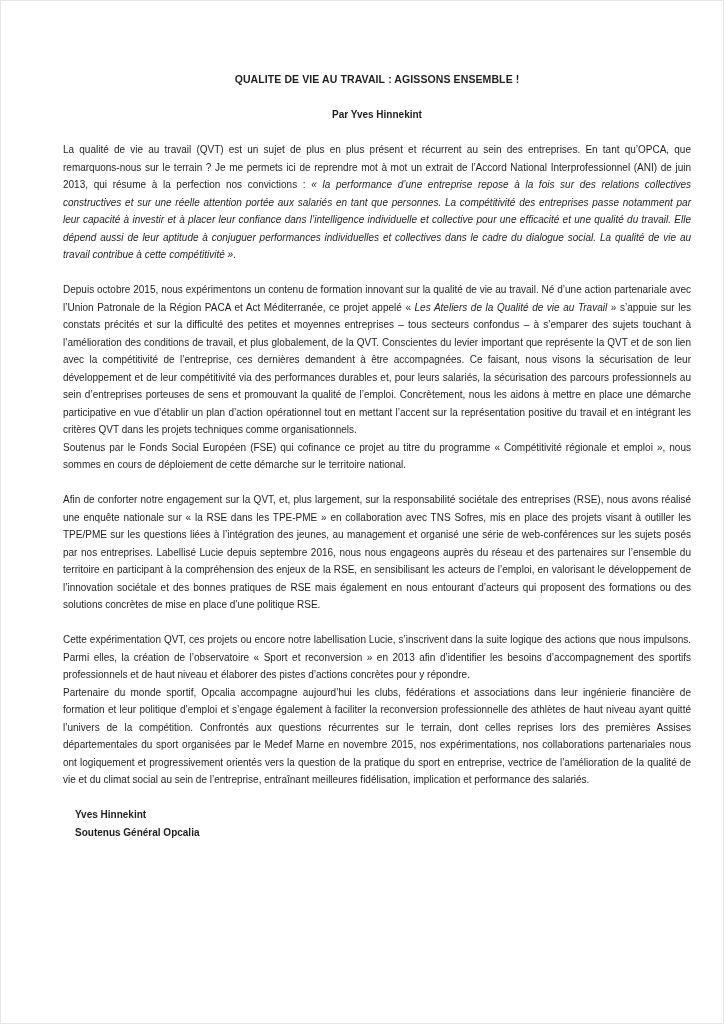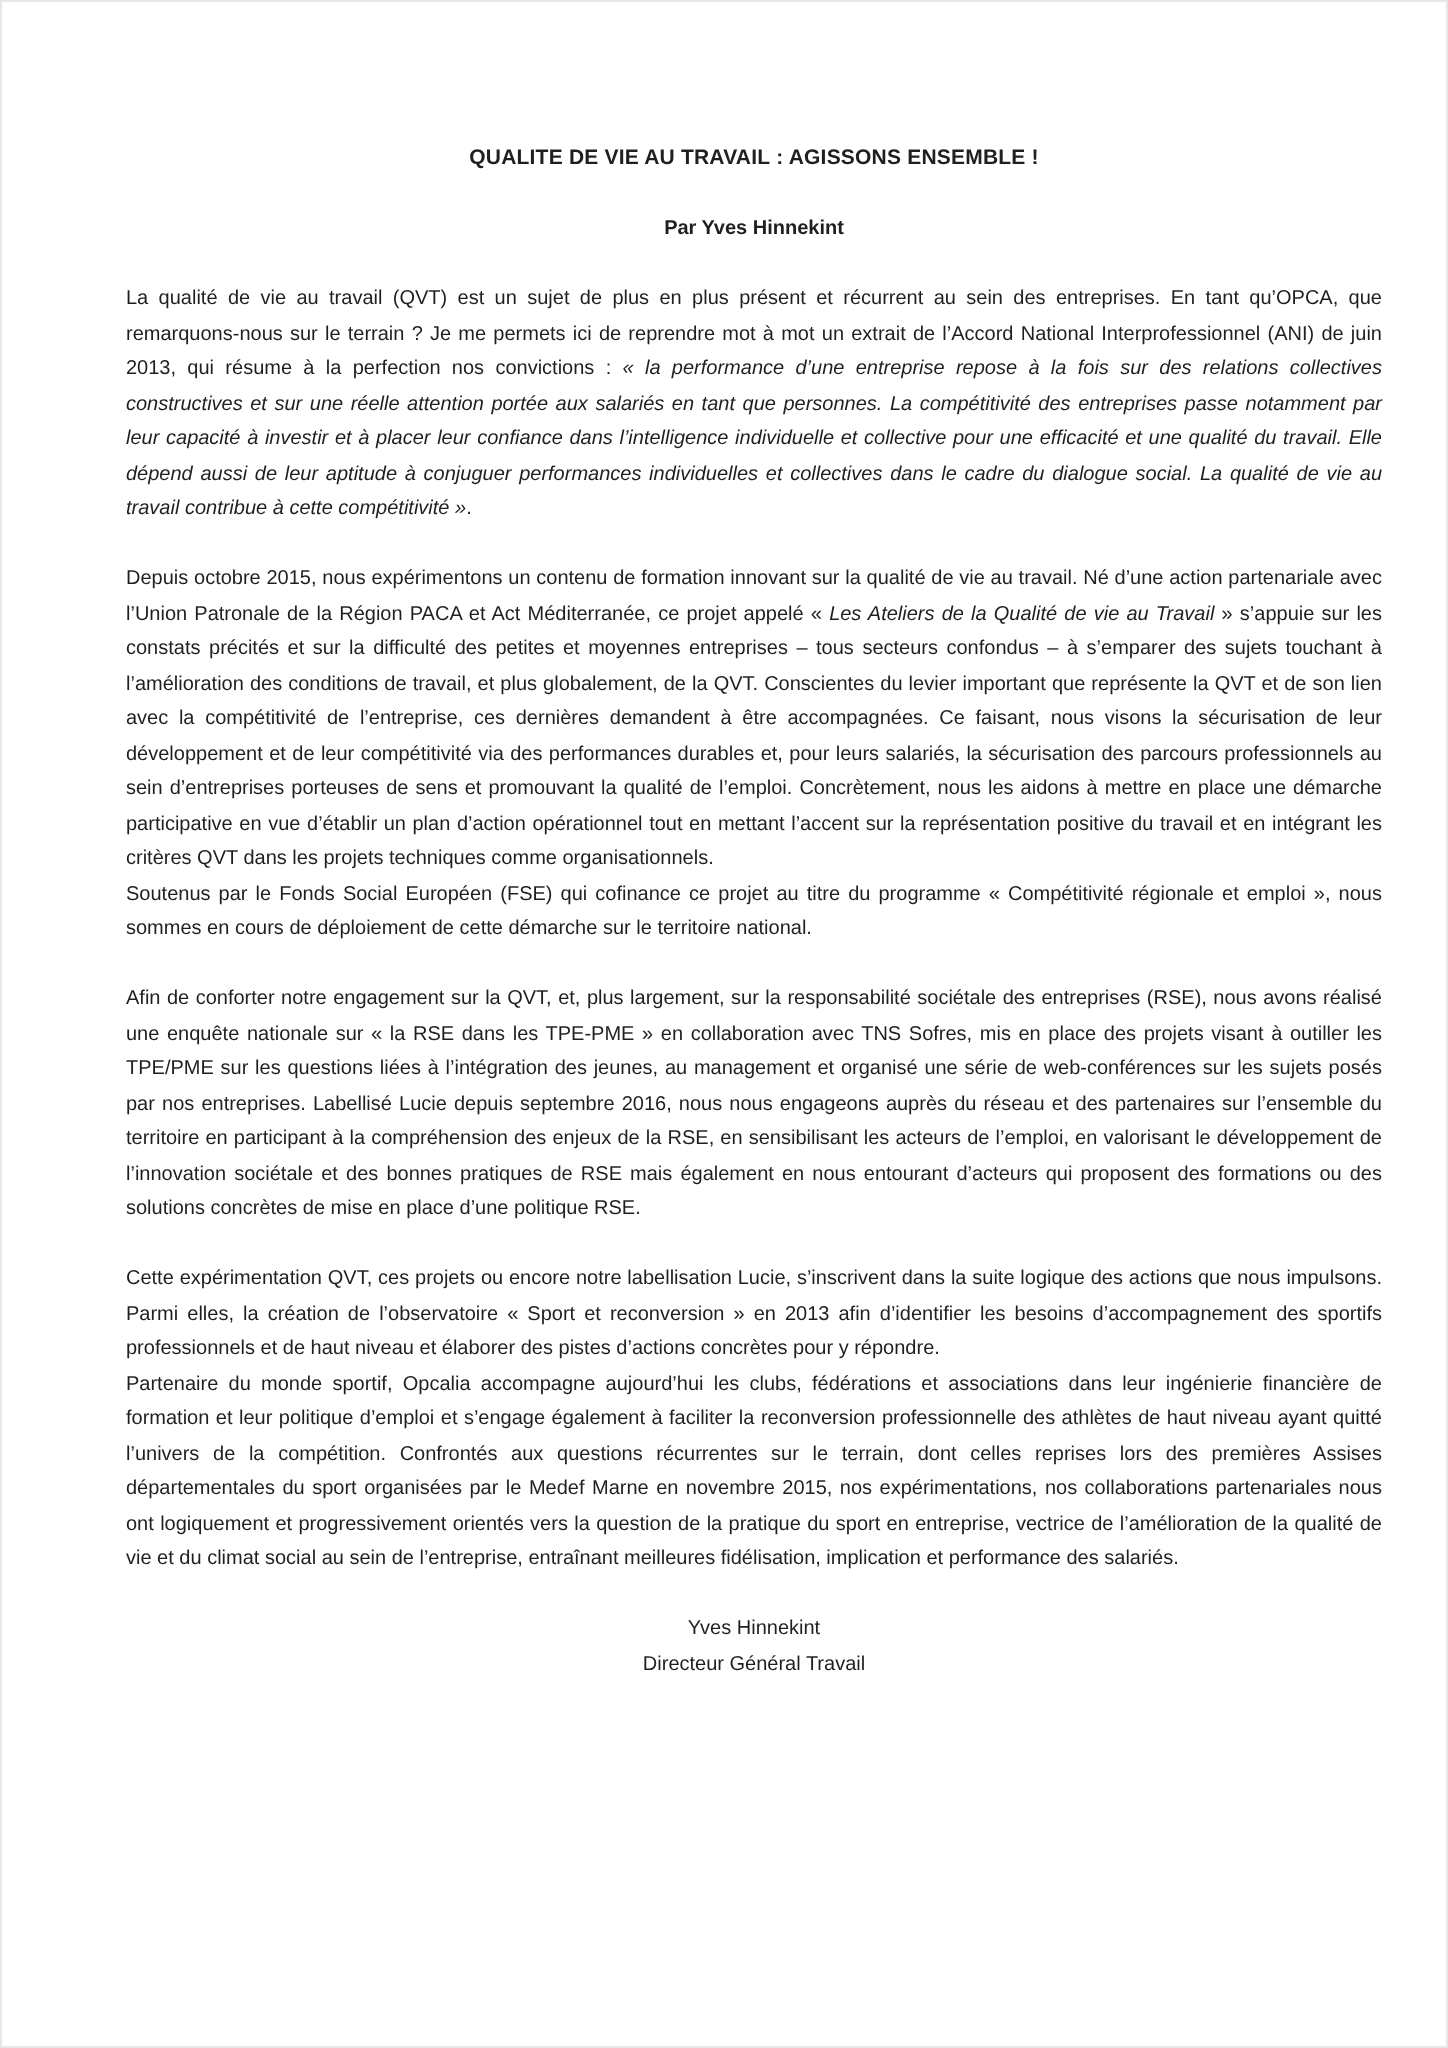--- a/index.html
+++ b/index.html
@@ -36,22 +36,23 @@
     margin: 0 0 17.5px 0;
     text-align: center;
   }
   .para {
     margin: 0 0 17.5px 0;
     text-align: justify;
   }
   .para em {
   }
   .signature {
-    text-align: center;
-    margin: 0;
+    text-align: left;
+    margin: 12px;
+    font-weight: bold;
   }
   .signature div {
     line-height: 17.5px;
   }
 </style>
 </head>
 <body>
 
 <div class="page">
   <h1 class="title">QUALITE DE VIE AU TRAVAIL&nbsp;: AGISSONS ENSEMBLE&nbsp;!</h1>
@@ -61,15 +62,15 @@
   <div>
 
   <p class="para"><span>La qualité de vie au travail (QVT) est un sujet de plus en plus présent et récurrent au sein des entreprises. En tant qu’OPCA, que remarquons-nous sur le terrain&nbsp;? Je me permets ici de reprendre mot à mot un extrait de l’Accord National Interprofessionnel (ANI) de juin 2013, qui résume à la perfection nos convictions&nbsp;: </span><em>«&nbsp;la performance d’une entreprise repose à la fois sur des relations collectives constructives et sur une réelle attention portée aux salariés en tant que personnes. La compétitivité des entreprises passe notamment par leur capacité à investir et à placer leur confiance dans l’intelligence individuelle et collective pour une efficacité et une qualité du travail. Elle dépend aussi de leur aptitude à conjuguer performances individuelles et collectives dans le cadre du dialogue social. La qualité de vie au travail contribue à cette compétitivité&nbsp;»</em><span>.</span></p>
       <p class="para"><span>Depuis octobre 2015, nous expérimentons un contenu de formation innovant sur la qualité de vie au travail. Né d’une action partenariale avec l’Union Patronale de la Région PACA et Act Méditerranée, ce projet appelé «&nbsp;</span><em>Les Ateliers de la Qualité de vie au Travail</em><span>&nbsp;» s’appuie sur les constats précités et sur la difficulté des petites et moyennes entreprises – tous secteurs confondus – à s’emparer des sujets touchant à l’amélioration des conditions de travail, et plus globalement, de la QVT. Conscientes du levier important que représente la QVT et de son lien avec la compétitivité de l’entreprise, ces dernières demandent à être accompagnées. Ce faisant, nous visons la sécurisation de leur développement et de leur compétitivité via des performances durables et, pour leurs salariés, la sécurisation des parcours professionnels au sein d’entreprises porteuses de sens et promouvant la qualité de l’emploi. Concrètement, nous les aidons à mettre en place une démarche participative en vue d’établir un plan d’action opérationnel tout en mettant l’accent sur la représentation positive du travail et en intégrant les critères QVT dans les projets techniques comme organisationnels.</span><br><span>Soutenus par le Fonds Social Européen (FSE) qui cofinance ce projet au titre du programme «&nbsp;Compétitivité régionale et emploi&nbsp;», nous sommes en cours de déploiement de cette démarche sur le territoire national.</span></p>
       <p class="para"><span>Afin de conforter notre engagement sur la QVT, et, plus largement, sur la responsabilité sociétale des entreprises (RSE), nous avons réalisé une enquête nationale sur «&nbsp;la RSE dans les TPE-PME&nbsp;» en collaboration avec TNS Sofres, mis en place des projets visant à outiller les TPE/PME sur les questions liées à l’intégration des jeunes, au management et organisé une série de web-conférences sur les sujets posés par nos entreprises. Labellisé Lucie depuis septembre 2016, nous nous engageons auprès du réseau et des partenaires sur l’ensemble du territoire en participant à la compréhension des enjeux de la RSE, en sensibilisant les acteurs de l’emploi, en valorisant le développement de l’innovation sociétale et des bonnes pratiques de RSE mais également en nous entourant d’acteurs qui proposent des formations ou des solutions concrètes de mise en place d’une politique RSE.</span></p>
       <p class="para"><span>Cette expérimentation QVT, ces projets ou encore notre labellisation Lucie, s’inscrivent dans la suite logique des actions que nous impulsons. Parmi elles, la création de l’observatoire «&nbsp;Sport et reconversion&nbsp;» en 2013 afin d’identifier les besoins d’accompagnement des sportifs professionnels et de haut niveau et élaborer des pistes d’actions concrètes pour y répondre.</span><br><span>Partenaire du monde sportif, Opcalia accompagne aujourd’hui les clubs, fédérations et associations dans leur ingénierie financière de formation et leur politique d’emploi et s’engage également à faciliter la reconversion professionnelle des athlètes de haut niveau ayant quitté l’univers de la compétition. Confrontés aux questions récurrentes sur le terrain, dont celles reprises lors des premières Assises départementales du sport organisées par le Medef Marne en novembre 2015, nos expérimentations, nos collaborations partenariales nous ont logiquement et progressivement orientés vers la question de la pratique du sport en entreprise, vectrice de l’amélioration de la qualité de vie et du climat social au sein de l’entreprise, entraînant meilleures fidélisation, implication et performance des salariés.</span></p>
     </div>
 
   <div class="signature">
     <div>Yves Hinnekint</div>
-    <div>Directeur Général Travail</div>
+    <div>Soutenus Général Opcalia</div>
   </div>
 </div>
 
 </body></html>

